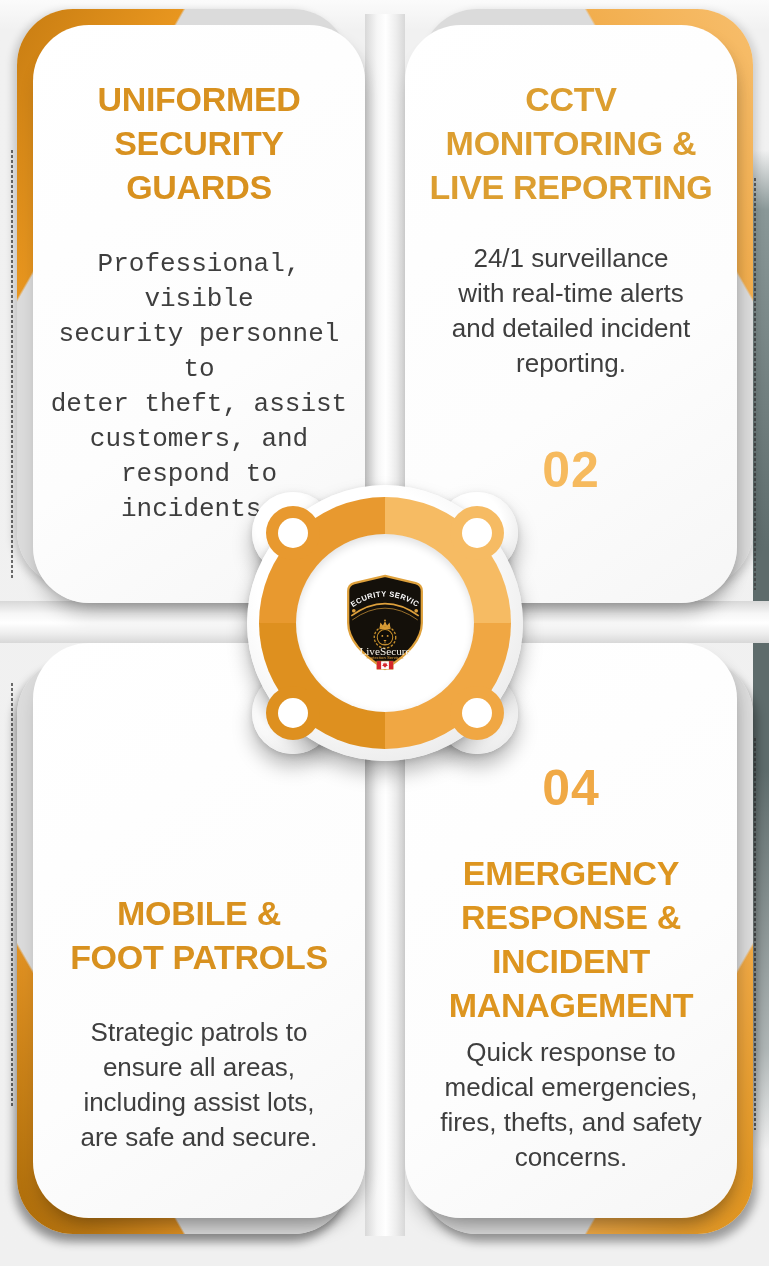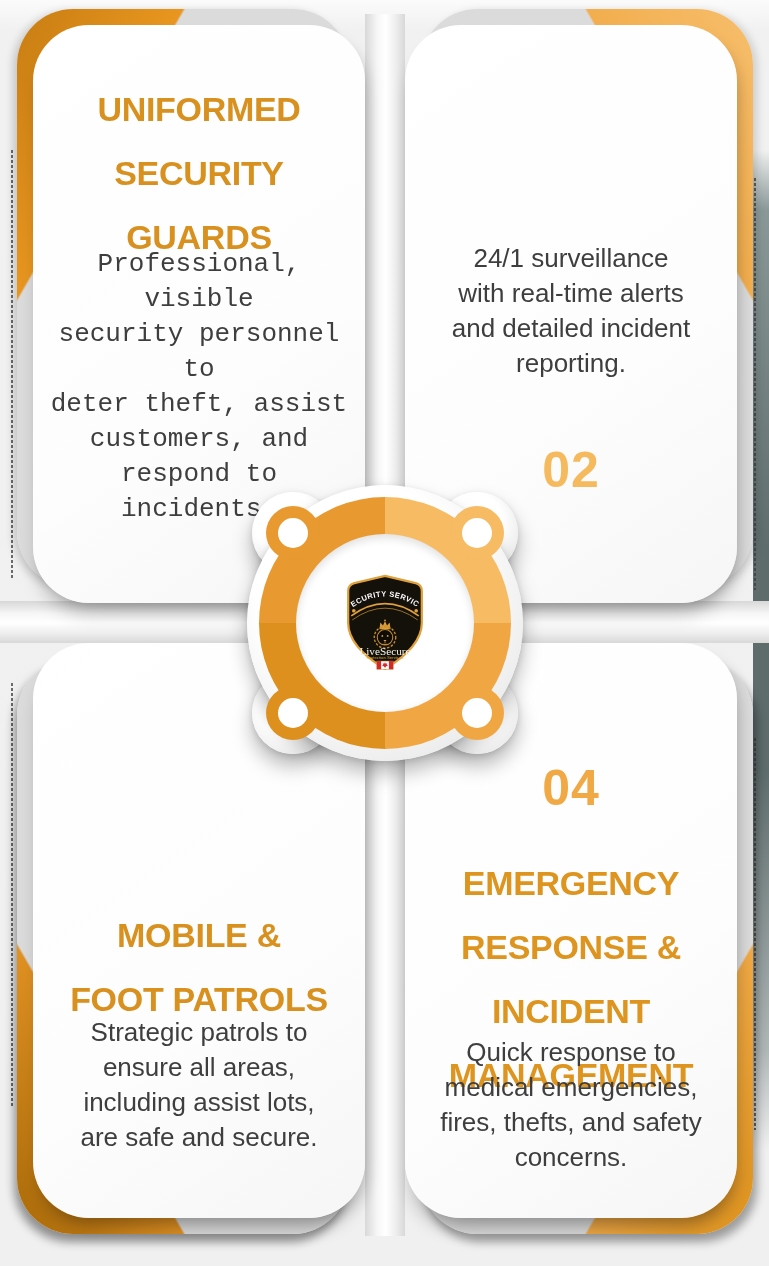--- a/index.html
+++ b/index.html
@@ -38,28 +38,28 @@
   #card-2 .accent{transform:translate(-16px,16px);
     background:linear-gradient(to bottom left,#DBDBDB 0 74.6%,var(--ac1) 75%,var(--ac2) 100%);
     box-shadow:-3px 8px 10px rgba(0,0,0,.4);}
   #card-3 .accent{transform:translate(16px,16px);
     background:linear-gradient(to bottom right,#DBDBDB 0 74.6%,var(--ac1) 75%,var(--ac2) 100%);
     box-shadow:4px 8px 10px rgba(0,0,0,.35);}
   .card-face{position:absolute;inset:0;border-radius:56px;
     background:linear-gradient(145deg,#FFFFFF 0,#FDFDFD 60%,#F6F6F6 100%);
     box-shadow:0 16px 20px -8px rgba(0,0,0,.32),10px 6px 16px -8px rgba(0,0,0,.14);}
   .card-title{position:absolute;left:20px;right:20px;text-align:center;white-space:pre-line;
-    font-weight:bold;font-size:34px;line-height:64px;letter-spacing:-0.3px;}
+    font-weight:bold;font-size:34px;line-height:44px;letter-spacing:-0.3px;}
   .card-body{position:absolute;left:14px;right:14px;text-align:center;white-space:pre-line;
     font-size:26px;line-height:35px;color:#3E3E3E;}
   .card-number{position:absolute;left:0;right:0;text-align:center;
     font-size:50px;font-weight:bold;letter-spacing:1px;}
   #card-0 .card-title{top:52px}  #card-0 .card-body{top:222px} #card-0 .card-number{top:414px}
   #card-1 .card-title{top:52px}  #card-1 .card-body{top:216px} #card-1 .card-number{top:416px}
-  #card-2 .card-number{top:136px} #card-2 .card-title{top:260px} #card-2 .card-body{top:372px}
+  #card-2 .card-number{top:136px} #card-2 .card-title{top:248px} #card-2 .card-body{top:372px}
   #card-3 .card-number{top:116px} #card-3 .card-title{top:202px} #card-3 .card-body{top:392px}
   
   #ornament{position:absolute;left:385px;top:623px;width:0;height:0;z-index:3;}
   .blob,.bump{position:absolute;border-radius:50%;
     background:radial-gradient(circle at 42% 38%,#FFFFFF 45%,#EDEDED 75%,#DFDFDF 100%);
     box-shadow:0 12px 20px rgba(0,0,0,.28),0 2px 6px rgba(0,0,0,.12);}
   .blob{left:-138px;top:-138px;width:276px;height:276px;}
   .bump{width:82px;height:82px;}
   #bump-tl{left:-133px;top:-131px;} #bump-tr{left:51px;top:-131px;}
   #bump-bl{left:-133px;top:49px;}  #bump-br{left:51px;top:49px;}
@@ -99,20 +99,23 @@
 security personnel to
 deter theft, assist
 customers, and
 respond to incidents.</div>
     </div>
   </div>
 
   <div class="card-wrap" id="card-1" style="--ac1: #F2AE4E; --ac2: #F7BE6C;">
     <div class="accent"></div>
     <div class="card-face">
+      <div class="card-title" style="color: rgb(220, 158, 48);">CCTV
+MONITORING &amp;
+LIVE REPORTING</div>
       <div class="card-body" style="color: rgb(62, 62, 62);">24/1 surveillance
 with real-time alerts
 and detailed incident
 reporting.</div>
       <div class="card-number" style="color: rgb(246, 186, 94);">02</div>
     </div>
   </div>
 
   <div class="card-wrap" id="card-2" style="--ac1: #E09122; --ac2: #A96A08;">
     <div class="accent"></div>

